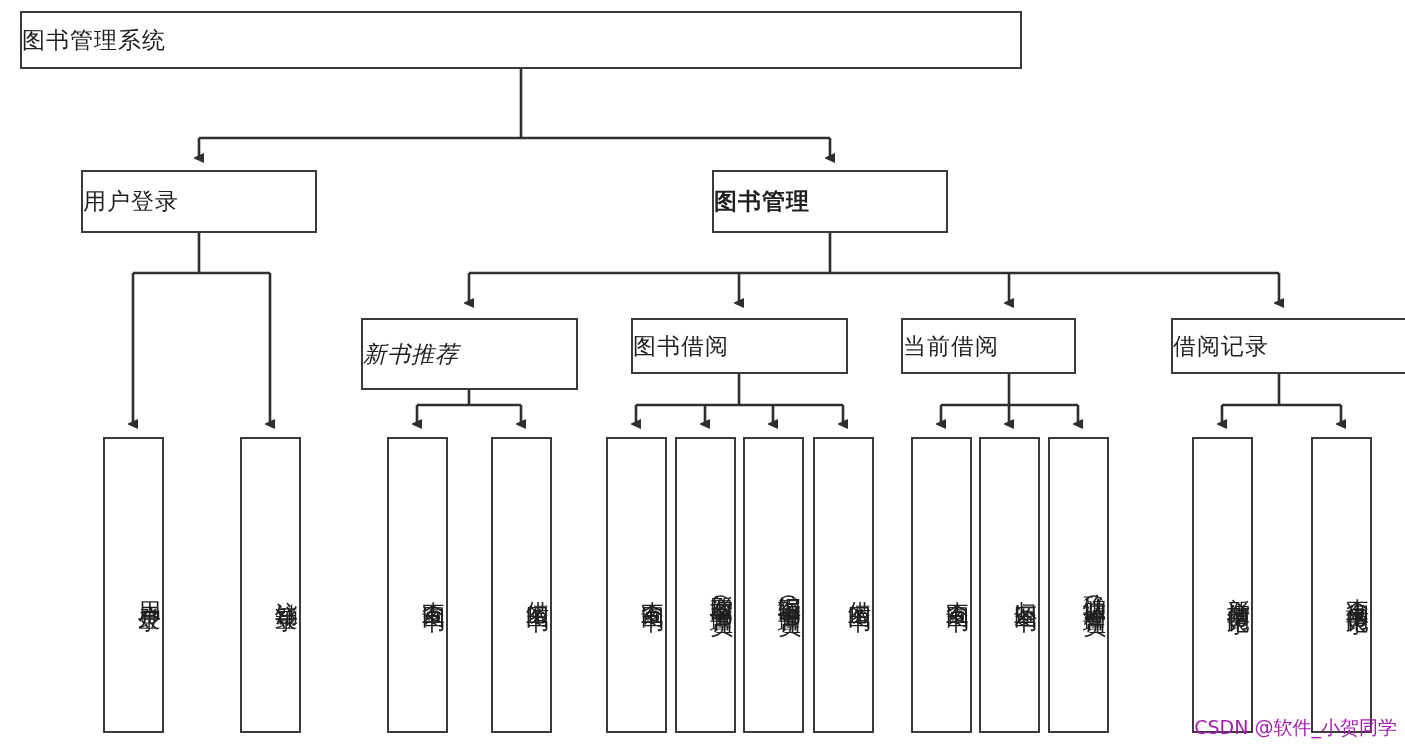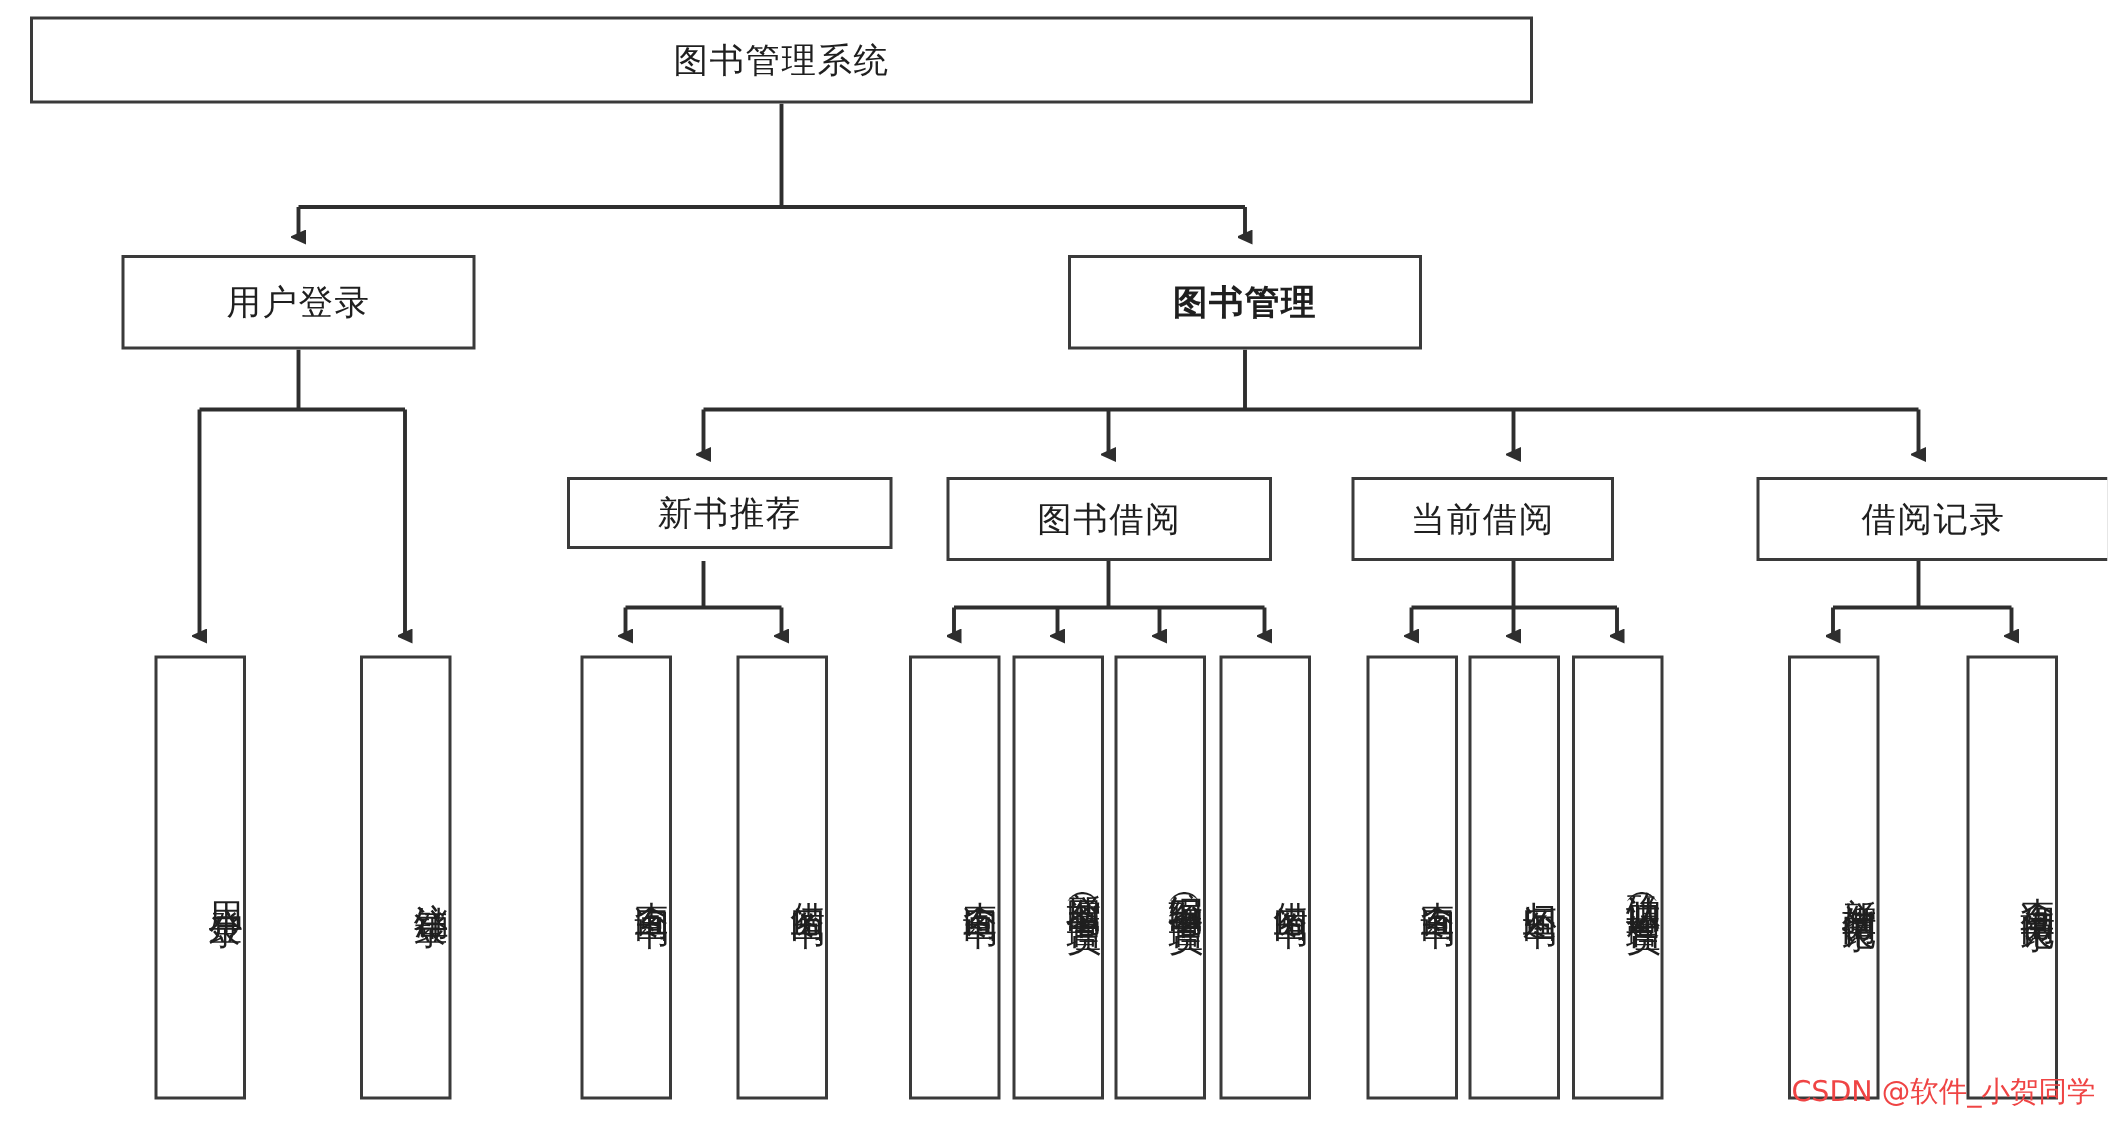--- a/index.html
+++ b/index.html
@@ -24,21 +24,20 @@
     width: 1405px;
     height: 747px;
   }
   .node {
     position: absolute;
     box-sizing: border-box;
     background: #ffffff;
     border: 2px solid #3a3a3a;
     display: flex;
     align-items: center;
-    justify-content: center;
     color: #1f1f1f;
   }
   .node.horiz {
     font-size: 23px;
     letter-spacing: 1px;
   }
   .node.vert {
     writing-mode: vertical-rl;
     text-orientation: upright;
     font-size: 23px;
@@ -51,21 +50,21 @@
     writing-mode: vertical-rl;
     text-orientation: upright;
     line-height: 1.05;
     white-space: nowrap;
   }
   .watermark {
     position: absolute;
     right: 8px;
     bottom: 6px;
     font-size: 19px;
-    color: #ef4444;
+    color: #a21caf;
     white-space: nowrap;
     letter-spacing: 0px;
   }
 </style>
 </head>
 <body>
 
 <div id="canvas">
 
   <svg id="edges" viewBox="0 0 1405 747">
@@ -134,21 +133,21 @@
     <span>图书管理系统</span>
   </div>
 
   <div class="node horiz" style="left:81px; top:170px; width:236px; height:63px;">
     <span>用户登录</span>
   </div>
   <div class="node horiz" style="left:712px; top:170px; width:236px; height:63px;font-weight:bold;">
     <span>图书管理</span>
   </div>
 
-  <div class="node horiz" style="left:378px; top:318px; width:217px; height:48px;">
+  <div class="node horiz" style="left:361px; top:318px; width:217px; height:72px;font-style:italic;">
     <span>新书推荐</span>
   </div>
   <div class="node horiz" style="left:631px; top:318px; width:217px; height:56px;">
     <span>图书借阅</span>
   </div>
   <div class="node horiz" style="left:901px; top:318px; width:175px; height:56px;">
     <span>当前借阅</span>
   </div>
   <div class="node horiz" style="left:1171px; top:318px; width:236px; height:56px;">
     <span>借阅记录</span>

